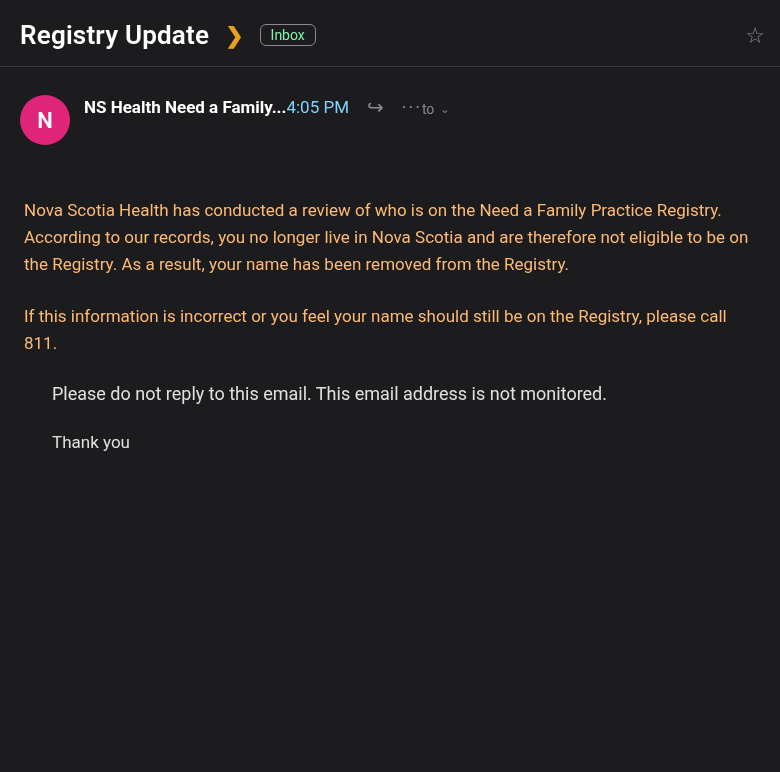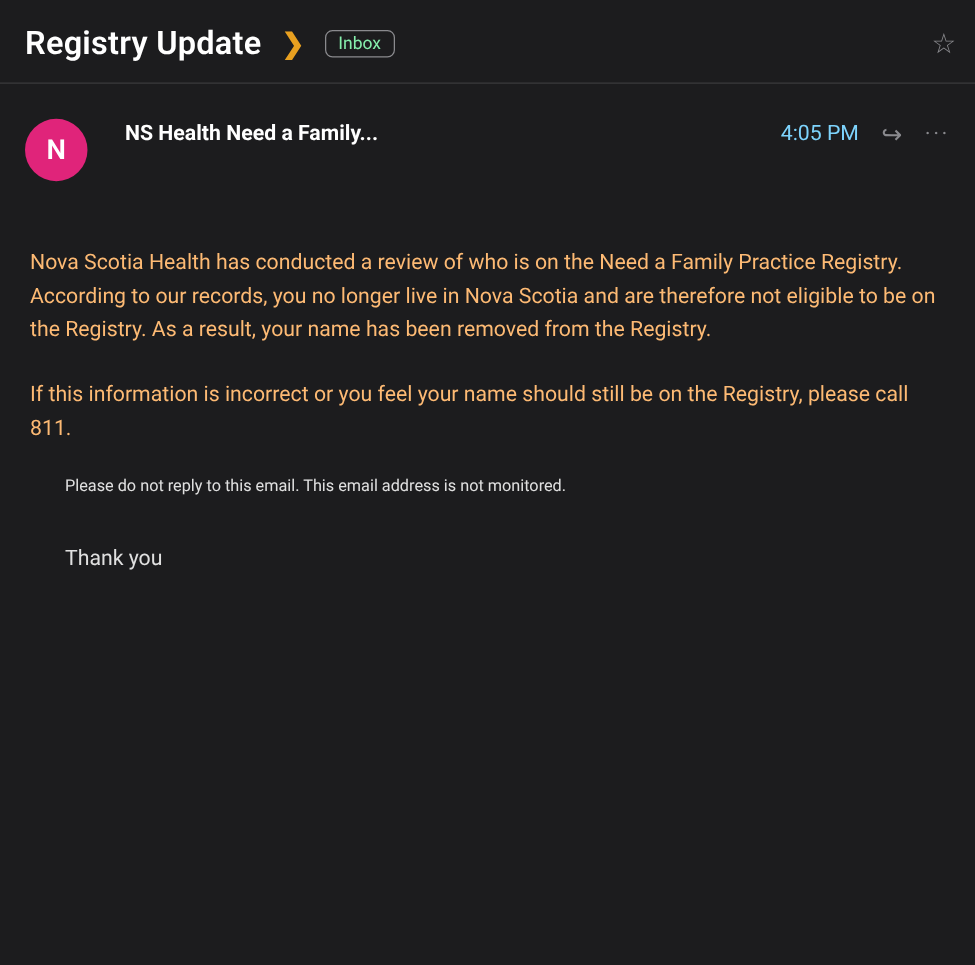--- a/index.html
+++ b/index.html
@@ -74,23 +74,22 @@
       align-items: center;
       justify-content: center;
       font-size: 22px;
       font-weight: 600;
       color: #ffffff;
       flex-shrink: 0;
     }
 
     .sender-info {
       display: flex;
-      flex-direction: column;
+      flex-direction: row;
       flex: 1;
-      margin-left: 16px;
     }
 
     .sender-row {
       display: flex;
       align-items: center;
       justify-content: space-between;
     }
 
     .sender-name {
       font-size: 17px;
@@ -146,24 +145,24 @@
 
     .email-paragraph {
       font-size: 17px;
       line-height: 1.6;
       color: #fdba74;
       margin-bottom: 22px;
       margin-top: 24px;
     }
 
     .email-note {
-      font-size: 13px;
+      font-size: 18px;
       line-height: 1.65;
       color: #e0e0e0;
-      margin-bottom: 34px;
+      margin-bottom: 20px;
       padding-left: 28px;
       text-align: justify;
     }
 
     .email-closing {
       font-size: 17px;
       line-height: 1.6;
       color: #e0e0e0;
       padding-left: 28px;
       margin-top: 8px;
@@ -185,20 +184,24 @@
   <div class="avatar">N</div>
   <div class="sender-info">
     <div class="sender-row">
       <span class="sender-name">NS Health Need a Family...</span>
       <div class="email-actions">
         <span class="email-time">4:05 PM</span>
         <span class="reply-icon">↩</span>
         <span class="more-icon">···</span>
       </div>
     </div>
+    <div class="to-row">
+      <span class="to-label">to</span>
+      <span class="chevron-down-icon">⌄</span>
+    </div>
   </div>
 </div>
 
 <div class="email-body">
   <p class="email-paragraph">Nova Scotia Health has conducted a review of who is on the Need a Family Practice Registry. According to our records, you no longer live in Nova Scotia and are therefore not eligible to be on the Registry. As a result, your name has been removed from the Registry.</p>
   <p class="email-paragraph">If this information is incorrect or you feel your name should still be on the Registry, please call 811.</p>
   <p class="email-note">Please do not reply to this email. This email address is not monitored.</p>
   <p class="email-closing">Thank you</p>
 </div>
 

